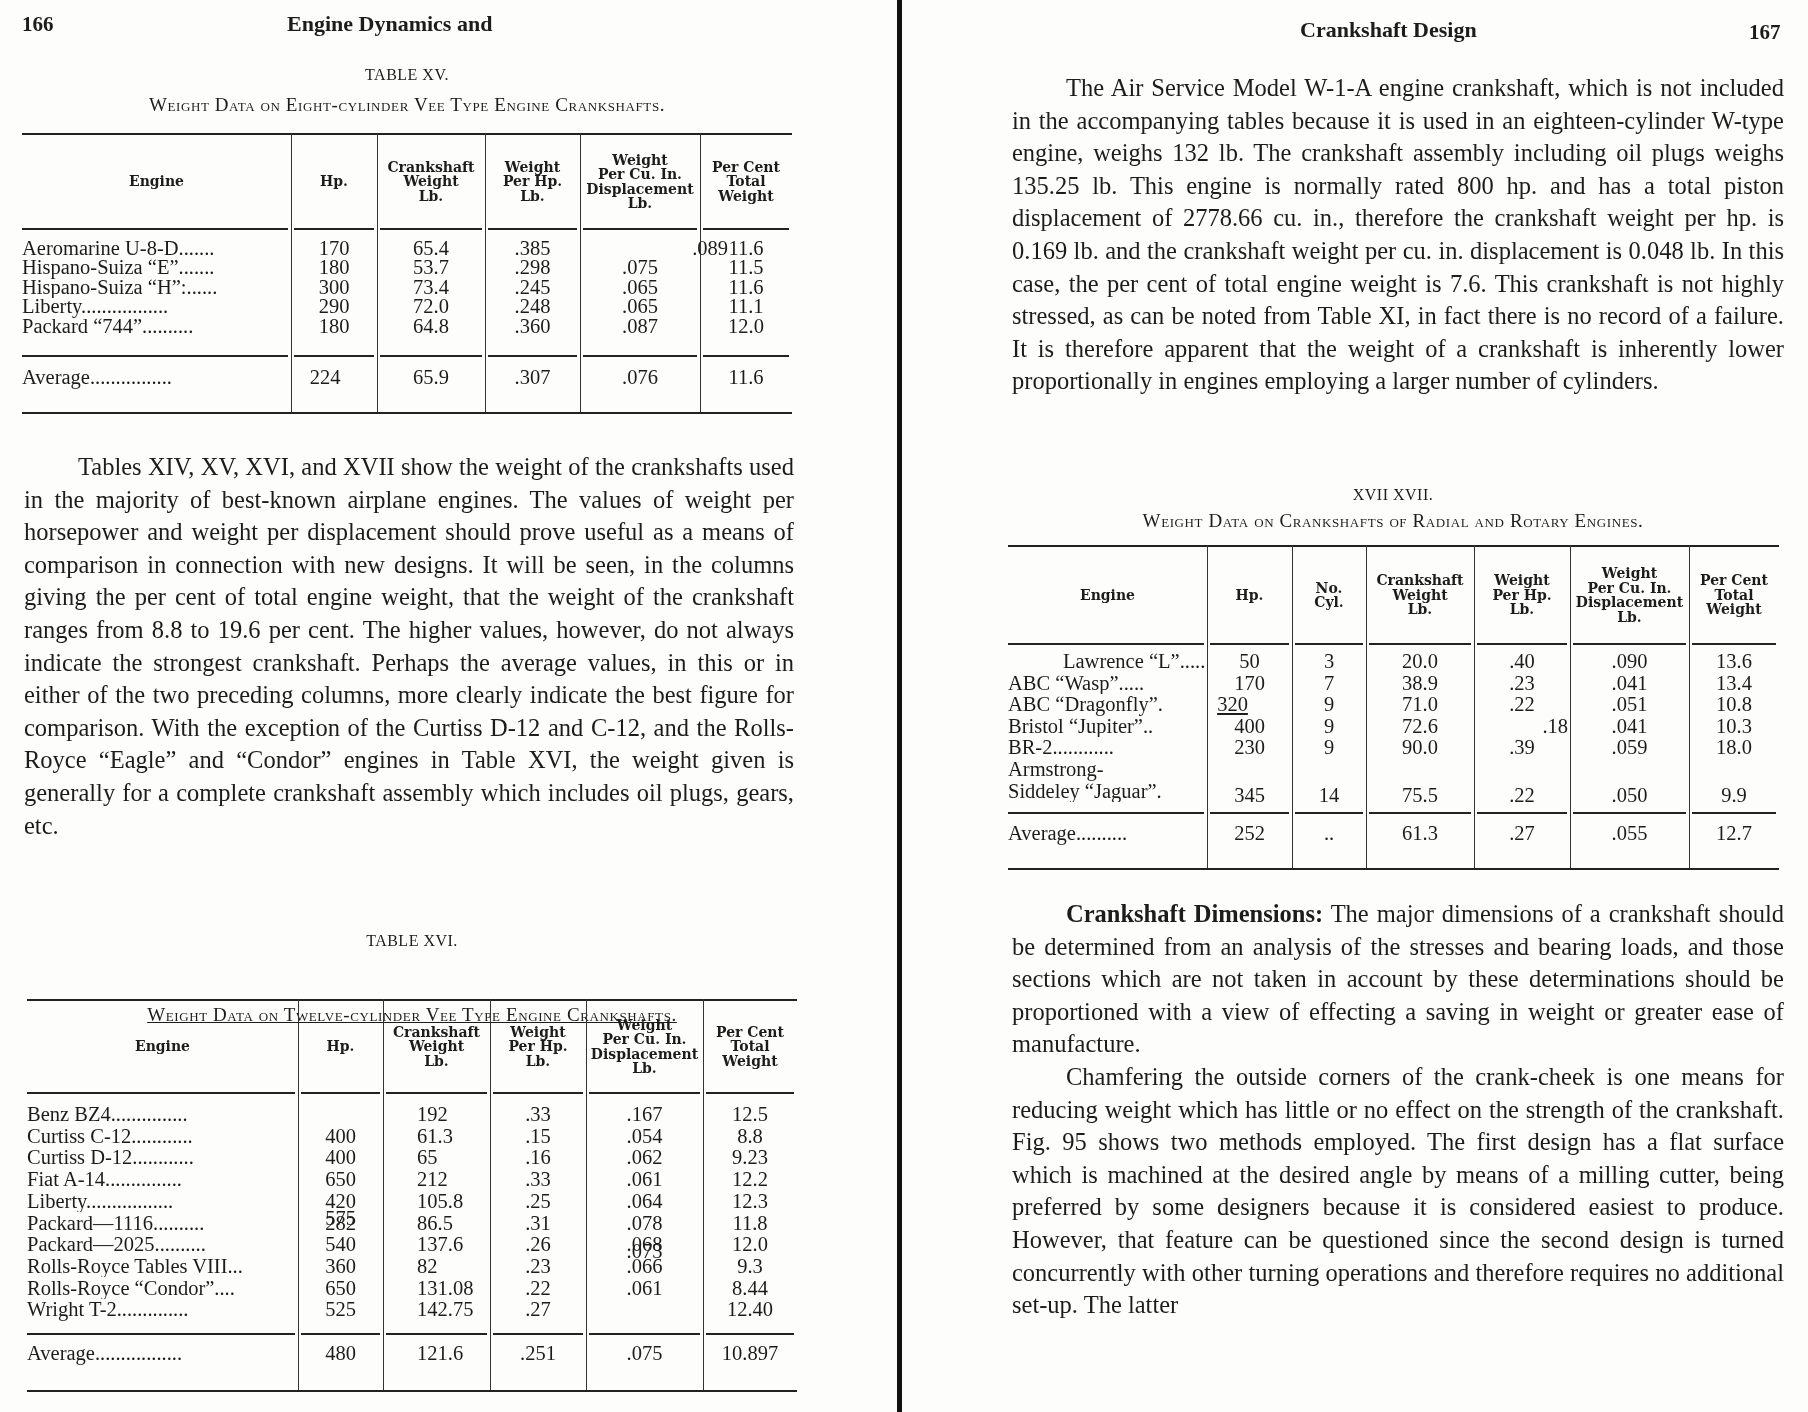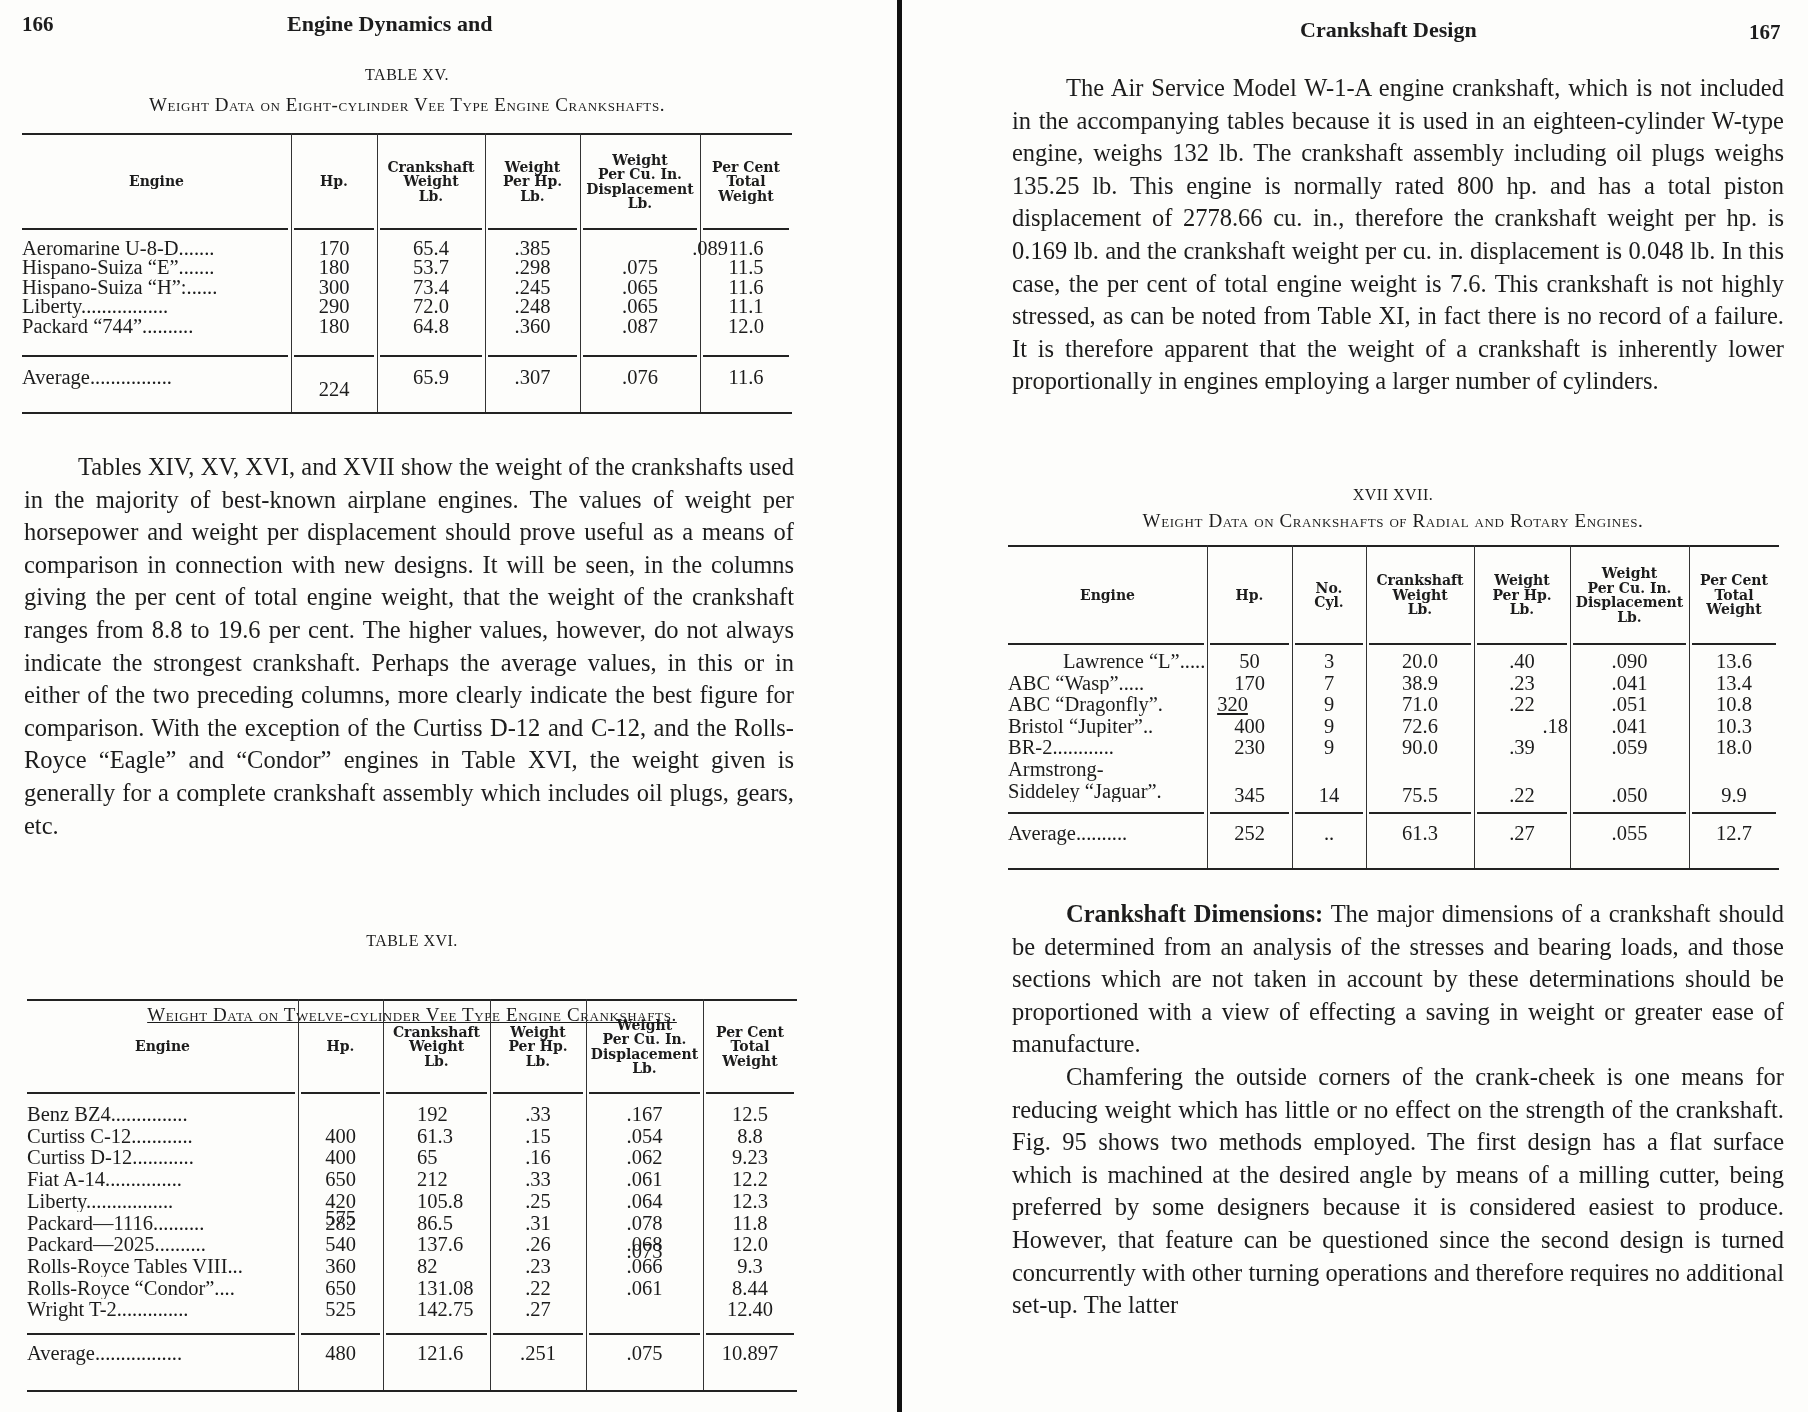--- a/index.html
+++ b/index.html
@@ -93,21 +93,21 @@
       <div class="cell num" style="left: 487px; width: 91px; top: 296.2px;">.248</div>
       <div class="cell num" style="left: 582px; width: 116px; top: 296.2px;">.065</div>
       <div class="cell num" style="left: 702px; width: 88px; top: 296.2px;">11.1</div>
       <div class="cell c-eng" style="left: 22px; width: 265px; top: 315.6px;">Packard “744”..........</div>
       <div class="cell num" style="left: 293px; width: 82px; top: 315.6px;">180</div>
       <div class="cell num" style="left: 379px; width: 104px; top: 315.6px;">64.8</div>
       <div class="cell num" style="left: 487px; width: 91px; top: 315.6px;">.360</div>
       <div class="cell num" style="left: 582px; width: 116px; top: 315.6px;">.087</div>
       <div class="cell num" style="left: 702px; width: 88px; top: 315.6px;">12.0</div>
       <div class="cell c-eng" style="left: 22px; width: 265px; top: 367px;">Average................</div>
-      <div class="cell num" style="left: 293px; width: 82px; top: 367px; margin-top: 12px;">224</div>
+      <div class="cell num" style="left: 284px; width: 82px; top: 367px;">224</div>
       <div class="cell num" style="left: 379px; width: 104px; top: 367px;">65.9</div>
       <div class="cell num" style="left: 487px; width: 91px; top: 367px;">.307</div>
       <div class="cell num" style="left: 582px; width: 116px; top: 367px;">.076</div>
       <div class="cell num" style="left: 702px; width: 88px; top: 367px;">11.6</div>
     </div>
 
   <div class="abs para" style="left:24px; width:770px; top:451px;">
     <p>Tables XIV, XV, XVI, and XVII show the weight of the crankshafts used in the majority of best-known airplane engines. The values of weight per horsepower and weight per displacement should prove useful as a means of comparison in connection with new designs. It will be seen, in the columns giving the per cent of total engine weight, that the weight of the crankshaft ranges from 8.8 to 19.6 per cent. The higher values, however, do not always indicate the strongest crankshaft. Perhaps the average values, in this or in either of the two preceding columns, more clearly indicate the best figure for comparison. With the exception of the Curtiss D-12 and C-12, and the Rolls-Royce “Eagle” and “Condor” engines in Table XVI, the weight given is generally for a complete crankshaft assembly which includes oil plugs, gears, etc.</p>
   </div>
 

